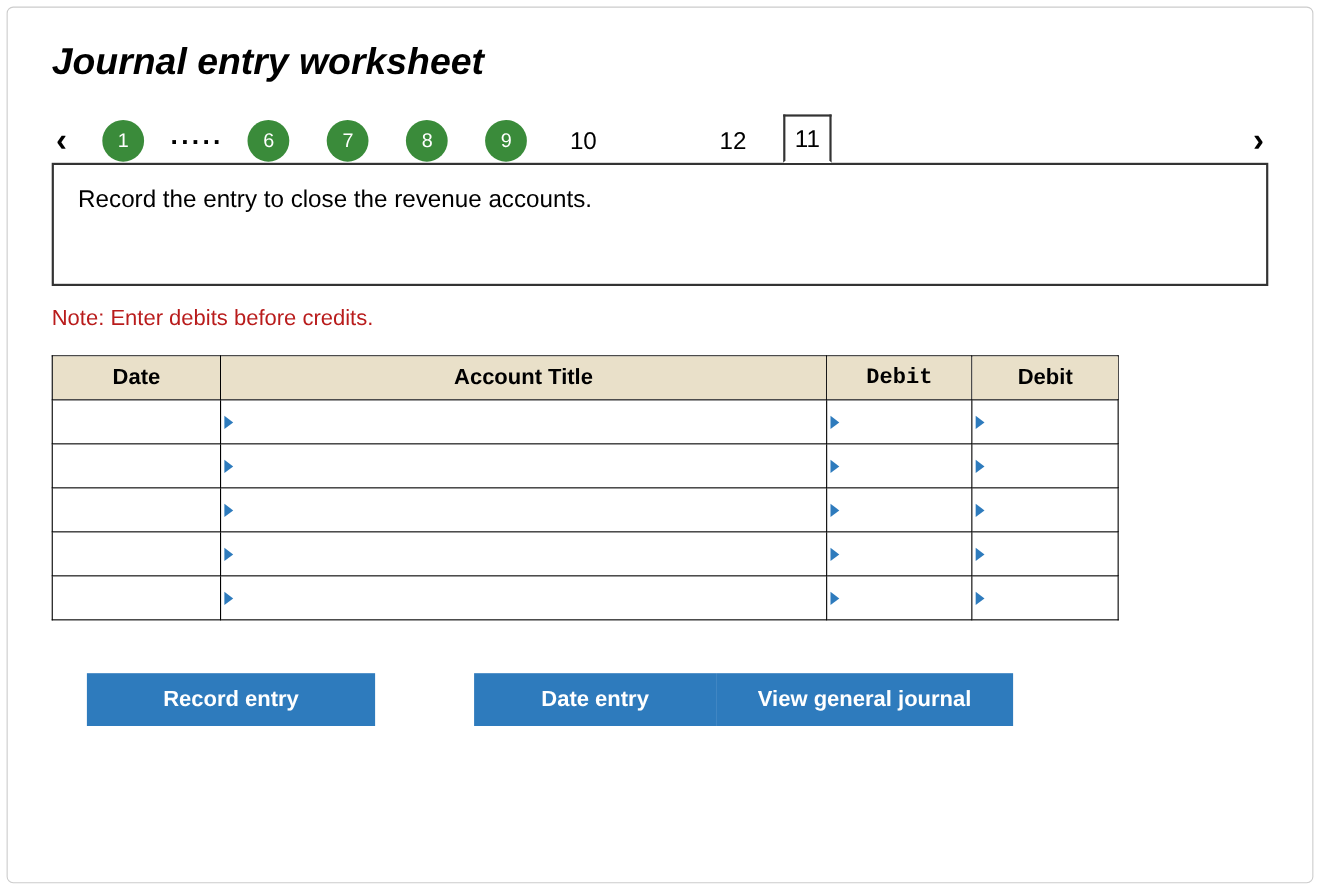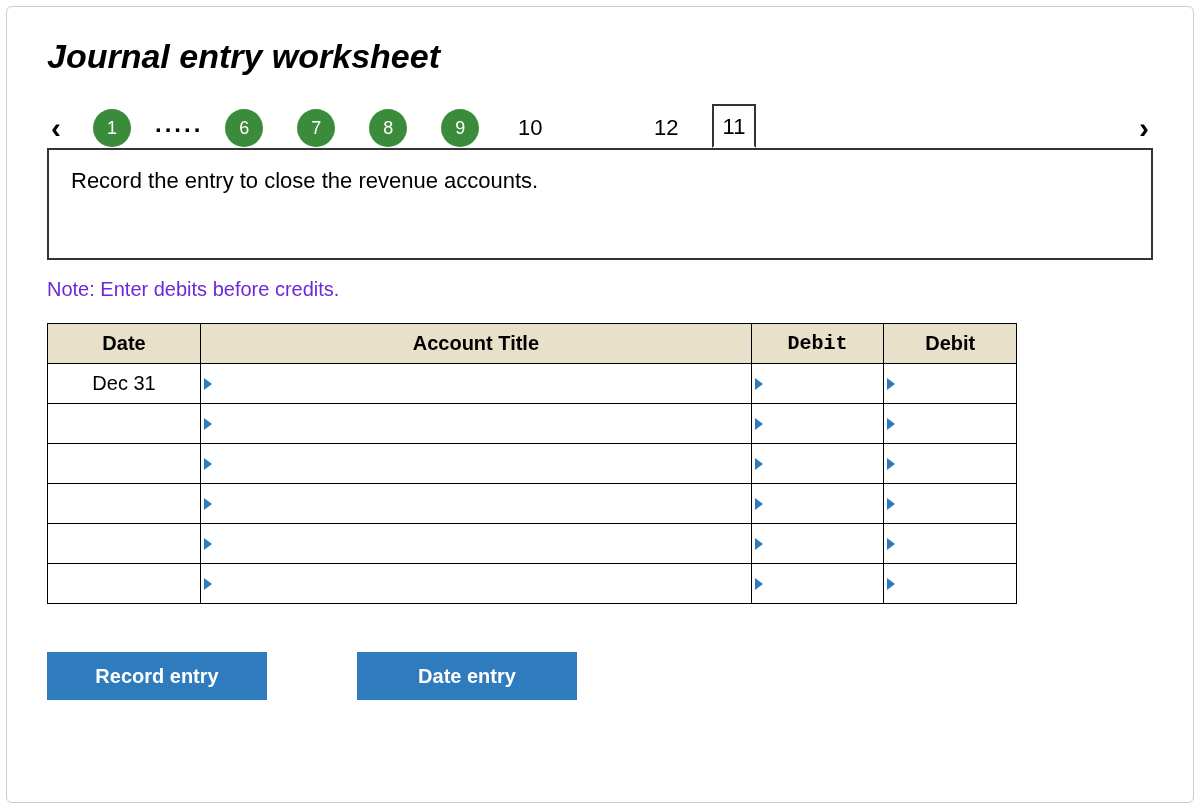--- a/index.html
+++ b/index.html
@@ -90,21 +90,21 @@
   }
   .instruction-box {
     border: 2px solid #333;
     padding: 18px 22px;
     height: 112px;
     font-size: 22px;
     background: #fff;
   }
 
   .note {
-    color: #6d28d9;
+    color: #b91c1c;
     font-size: 20px;
     margin: 18px 0 22px 0;
   }
 
   
   .jtable {
     border-collapse: collapse;
     width: 970px;
   }
   .jtable th, .jtable td {
@@ -145,21 +145,21 @@
     background: #2e7bbd;
     color: #fff;
     font-size: 20px;
     font-weight: bold;
     border: none;
     height: 48px;
     padding: 0 28px;
     cursor: pointer;
   }
   .btn + .btn { margin-left: 0; }
-  .btn-record { width: 220px; }
+  .btn-record { width: 262px; margin-left: 32px; }
   .gap1 { width: 90px; }
   .btn-clear  { width: 220px; }
   .btn-view   { width: 270px; margin-left: auto; }
 </style>
 </head>
 <body>
 
 <div class="panel">
 
   <div class="title">Journal entry worksheet</div>
@@ -193,26 +193,20 @@
     <thead>
       <tr>
         <th class="col-date">Date</th>
         <th class="col-title">Account Title</th>
         <th class="col-debit">Debit</th>
         <th class="col-credit">Debit</th>
       </tr>
     </thead>
     <tbody id="jbody">
         <tr>
-          <td class="col-date">Dec 31</td>
-          <td class="col-title"><span class="tri"></span><span></span></td>
-          <td class="col-debit"><span class="tri"></span><span></span></td>
-          <td class="col-credit"><span class="tri"></span><span></span></td>
-        </tr>
-        <tr>
           <td class="col-date"></td>
           <td class="col-title"><span class="tri"></span><span></span></td>
           <td class="col-debit"><span class="tri"></span><span></span></td>
           <td class="col-credit"><span class="tri"></span><span></span></td>
         </tr>
         <tr>
           <td class="col-date"></td>
           <td class="col-title"><span class="tri"></span><span></span></td>
           <td class="col-debit"><span class="tri"></span><span></span></td>
           <td class="col-credit"><span class="tri"></span><span></span></td>
@@ -235,15 +229,16 @@
           <td class="col-debit"><span class="tri"></span><span></span></td>
           <td class="col-credit"><span class="tri"></span><span></span></td>
         </tr>
       </tbody>
   </table>
 
   <div class="btnrow">
     <button class="btn btn-record">Record entry</button>
     <span class="gap1"></span>
     <button class="btn btn-clear">Date entry</button>
+    <button class="btn btn-view">View general journal</button>
   </div>
 
 </div>
 
 </body></html>

